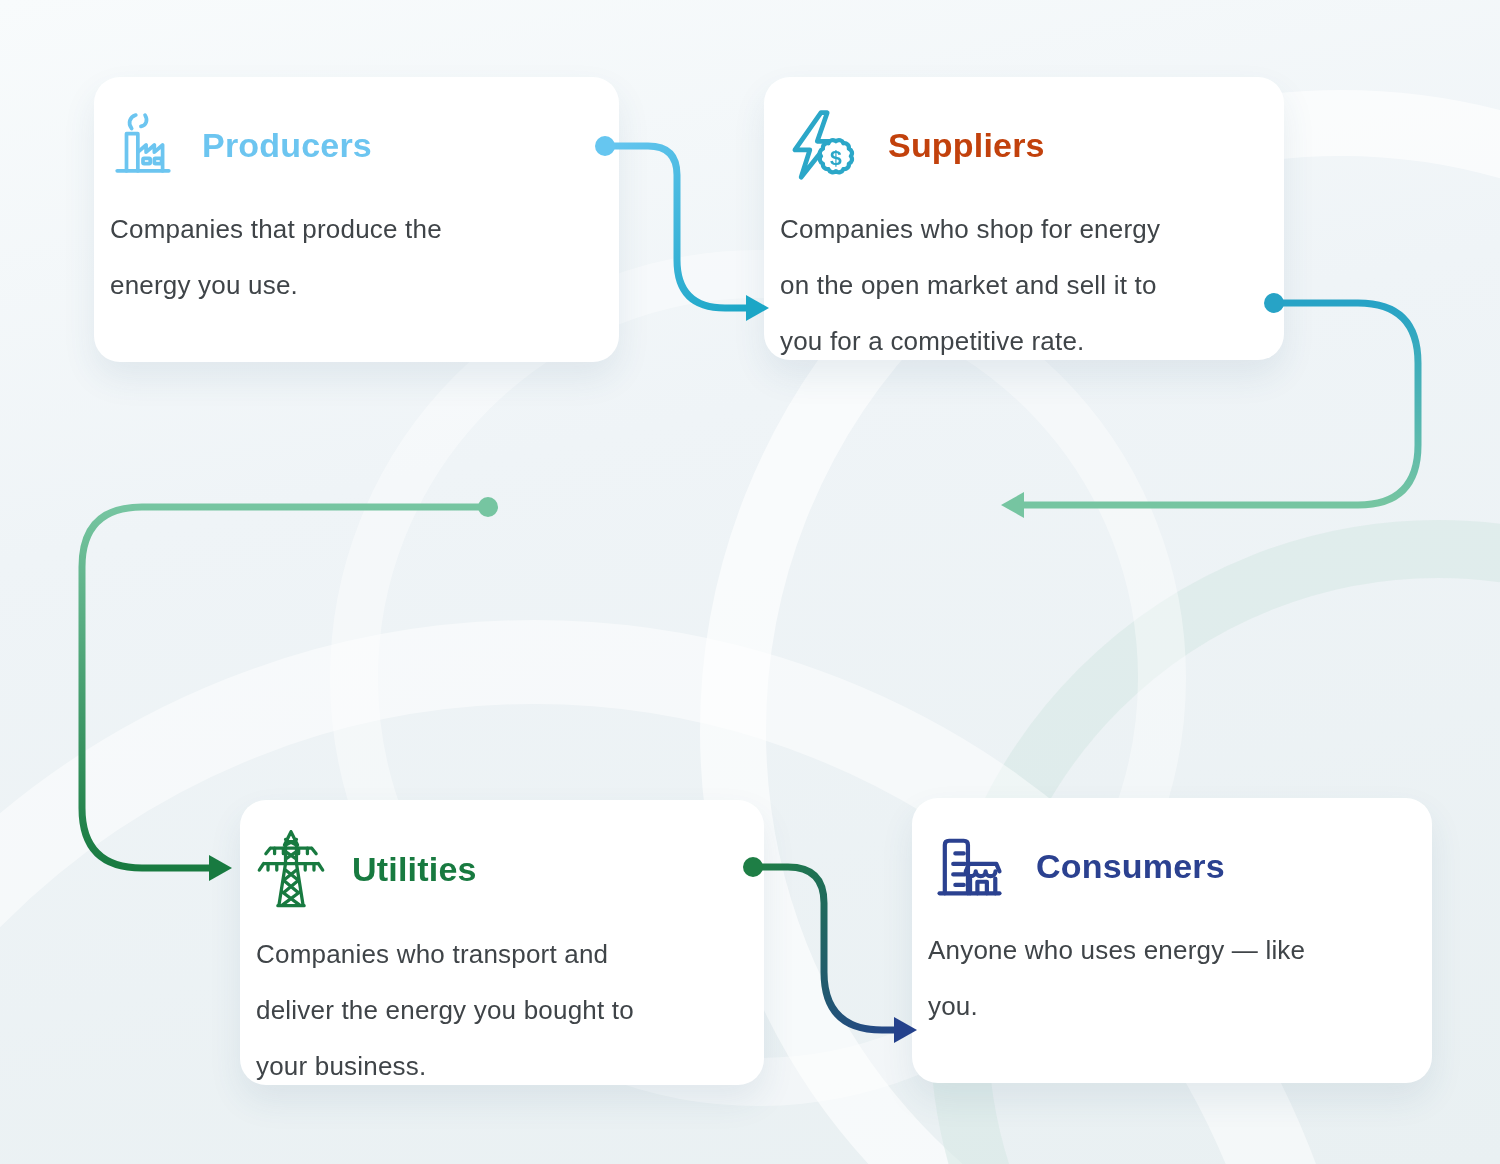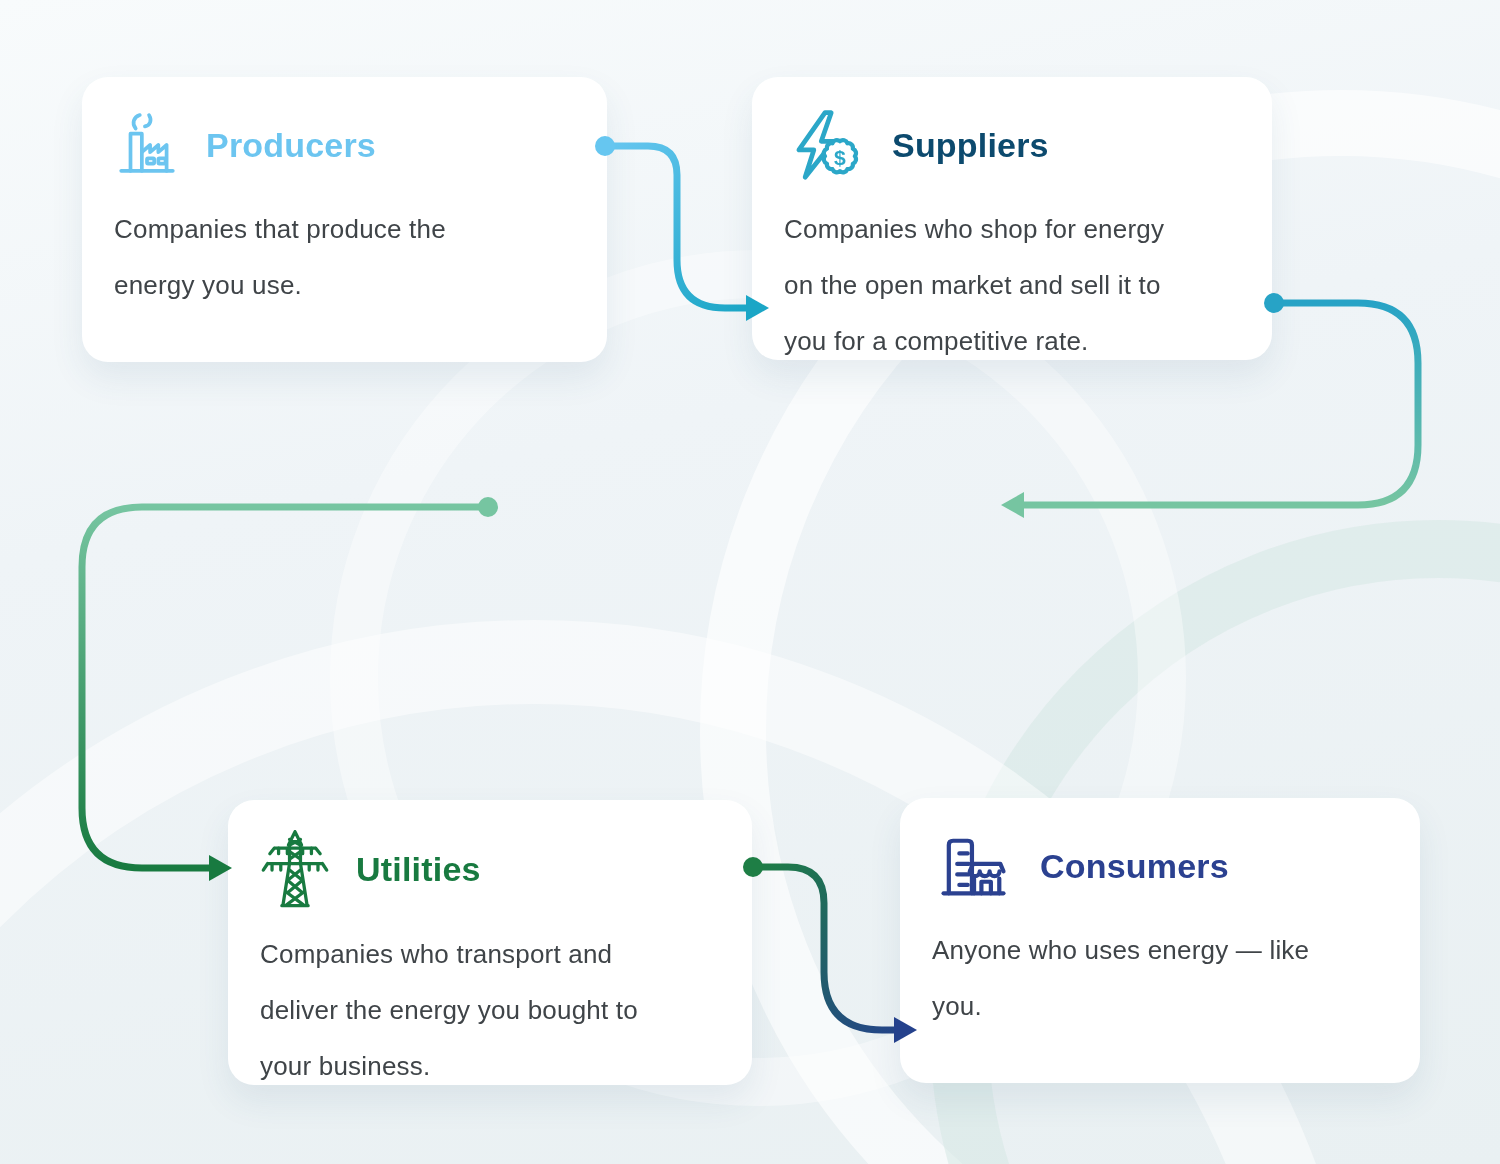--- a/index.html
+++ b/index.html
@@ -11,21 +11,21 @@
   
   .bg-ring{position:absolute;border-radius:50%;pointer-events:none;}
   .bg-ring.r1{width:1150px;height:1150px;left:700px;top:90px;border:66px solid rgba(255,255,255,.62);}
   .bg-ring.r2{width:900px;height:900px;left:930px;top:520px;border:58px solid rgba(213,231,227,.55);}
   .bg-ring.r3{width:1500px;height:1500px;left:-300px;top:620px;border:84px solid rgba(255,255,255,.5);}
   .bg-ring.r4{width:760px;height:760px;left:330px;top:250px;border:48px solid rgba(255,255,255,.4);}
 
   .card{
     position:absolute;background:#ffffff;border-radius:26px;
     box-shadow:0 16px 34px rgba(45,85,120,.09);
-    padding:26px 32px;box-sizing:border-box;
+    padding:26px 16px;box-sizing:border-box;margin-left:12px;
   }
   .card-head{display:flex;align-items:center;gap:26px;min-height:84px;}
   .title{margin:0;font-size:34px;font-weight:700;letter-spacing:.2px;}
   .body{
     margin:14px 0 0 0;font-size:26px;line-height:56px;letter-spacing:.2px;
     color:#3f4448;white-space:pre-line;
   }
   .icon{flex:0 0 auto;display:block;}
 
   .card.producers {left:82px;  top:77px;  width:525px; height:285px;}
@@ -75,21 +75,21 @@
 
   <section class="card suppliers">
     <div class="card-head">
       <svg class="icon" width="82" height="80" viewBox="0 0 66 64">
         <g fill="none" stroke-width="3.8" stroke-linecap="round" stroke-linejoin="round" stroke="#2ba7c8">
           <path d="M33 6 L12 36 H24 L17 58 L40 29 H30 L38 6 Z"></path>
           <path fill="#ffffff" stroke-width="3.4" d="M45 29 A3.7 3.7 0 0 1 51 30.61 A3.7 3.7 0 0 1 55.39 35 A3.7 3.7 0 0 1 57 41 A3.7 3.7 0 0 1 55.39 47 A3.7 3.7 0 0 1 51 51.39 A3.7 3.7 0 0 1 45 53 A3.7 3.7 0 0 1 39 51.39 A3.7 3.7 0 0 1 34.61 47 A3.7 3.7 0 0 1 33 41 A3.7 3.7 0 0 1 34.61 35 A3.7 3.7 0 0 1 39 30.61 A3.7 3.7 0 0 1 45 29 Z"></path>
         </g>
         <text x="45" y="42" text-anchor="middle" dominant-baseline="central" font-size="17" font-weight="bold" stroke="none" fill="#2ba7c8">$</text>
       </svg>
-      <h2 class="title" style="color: #0c4a6e;">Suppliers</h2>
+      <h2 class="title" style="color: #c2410c;">Suppliers</h2>
     </div>
     <p class="body">Companies who shop for energy
 on the open market and sell it to
 you for a competitive rate.</p>
   </section>
 
 
   <section class="card consumers">
     <div class="card-head">
       <svg class="icon" width="82" height="72" viewBox="0 0 78 64">

